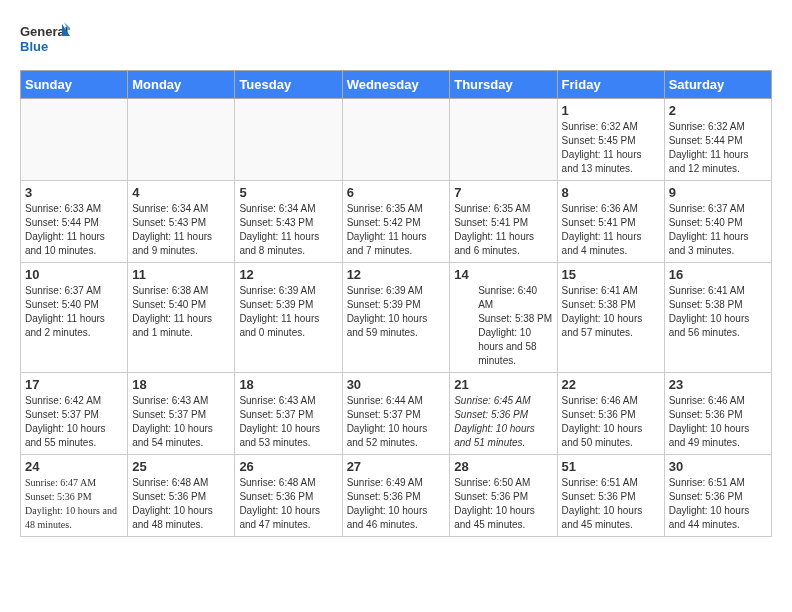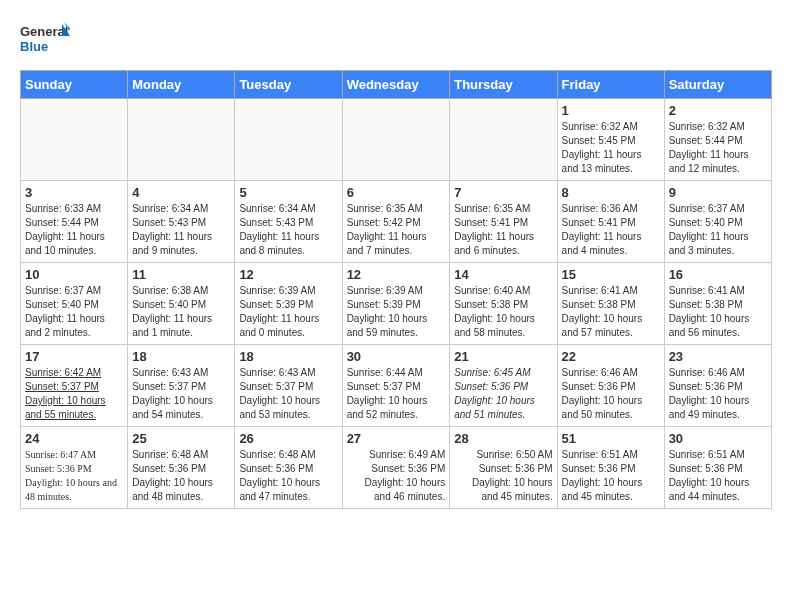--- a/index.html
+++ b/index.html
@@ -184,41 +184,41 @@
 Daylight: 11 hours and 0 minutes.</div>
         </td>
         <td>
           <span class="day-number">12</span>
           <div class="day-info" style="white-space: pre-line;">Sunrise: 6:39 AM
 Sunset: 5:39 PM
 Daylight: 10 hours and 59 minutes.</div>
         </td>
         <td>
           <span class="day-number">14</span>
-          <div class="day-info" style="white-space: pre-line;">Sunrise: 6:40 AM
+          <div class="day-info" style="white-space: pre-line; margin-left: 24px;">Sunrise: 6:40 AM
 Sunset: 5:38 PM
 Daylight: 10 hours and 58 minutes.</div>
         </td>
         <td>
           <span class="day-number">15</span>
           <div class="day-info" style="white-space: pre-line;">Sunrise: 6:41 AM
 Sunset: 5:38 PM
 Daylight: 10 hours and 57 minutes.</div>
         </td>
         <td>
           <span class="day-number">16</span>
           <div class="day-info" style="white-space: pre-line;">Sunrise: 6:41 AM
 Sunset: 5:38 PM
 Daylight: 10 hours and 56 minutes.</div>
         </td>
       </tr>
       <tr>
         <td>
           <span class="day-number">17</span>
-          <div class="day-info" style="white-space: pre-line; text-decoration: underline;">Sunrise: 6:42 AM
+          <div class="day-info" style="white-space: pre-line;">Sunrise: 6:42 AM
 Sunset: 5:37 PM
 Daylight: 10 hours and 55 minutes.</div>
         </td>
         <td>
           <span class="day-number">18</span>
           <div class="day-info" style="white-space: pre-line;">Sunrise: 6:43 AM
 Sunset: 5:37 PM
 Daylight: 10 hours and 54 minutes.</div>
         </td>
         <td>
@@ -266,27 +266,27 @@
 Daylight: 10 hours and 48 minutes.</div>
         </td>
         <td>
           <span class="day-number">26</span>
           <div class="day-info" style="white-space: pre-line;">Sunrise: 6:48 AM
 Sunset: 5:36 PM
 Daylight: 10 hours and 47 minutes.</div>
         </td>
         <td>
           <span class="day-number">27</span>
-          <div class="day-info" style="white-space: pre-line; text-align: right;">Sunrise: 6:49 AM
+          <div class="day-info" style="white-space: pre-line;">Sunrise: 6:49 AM
 Sunset: 5:36 PM
 Daylight: 10 hours and 46 minutes.</div>
         </td>
         <td>
           <span class="day-number">28</span>
-          <div class="day-info" style="white-space: pre-line; text-align: right;">Sunrise: 6:50 AM
+          <div class="day-info" style="white-space: pre-line;">Sunrise: 6:50 AM
 Sunset: 5:36 PM
 Daylight: 10 hours and 45 minutes.</div>
         </td>
         <td>
           <span class="day-number">51</span>
           <div class="day-info" style="white-space: pre-line;">Sunrise: 6:51 AM
 Sunset: 5:36 PM
 Daylight: 10 hours and 45 minutes.</div>
         </td>
         <td>

